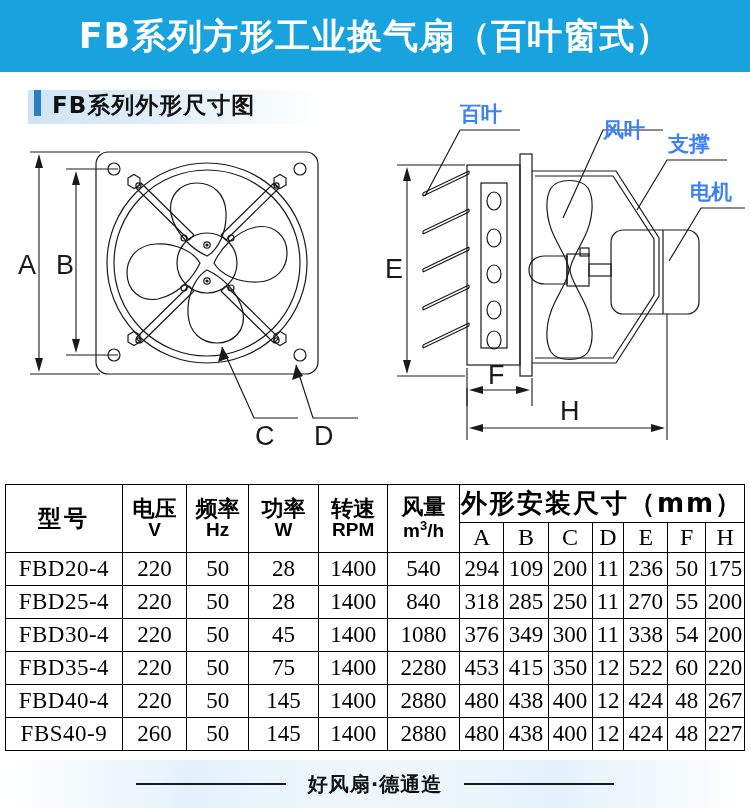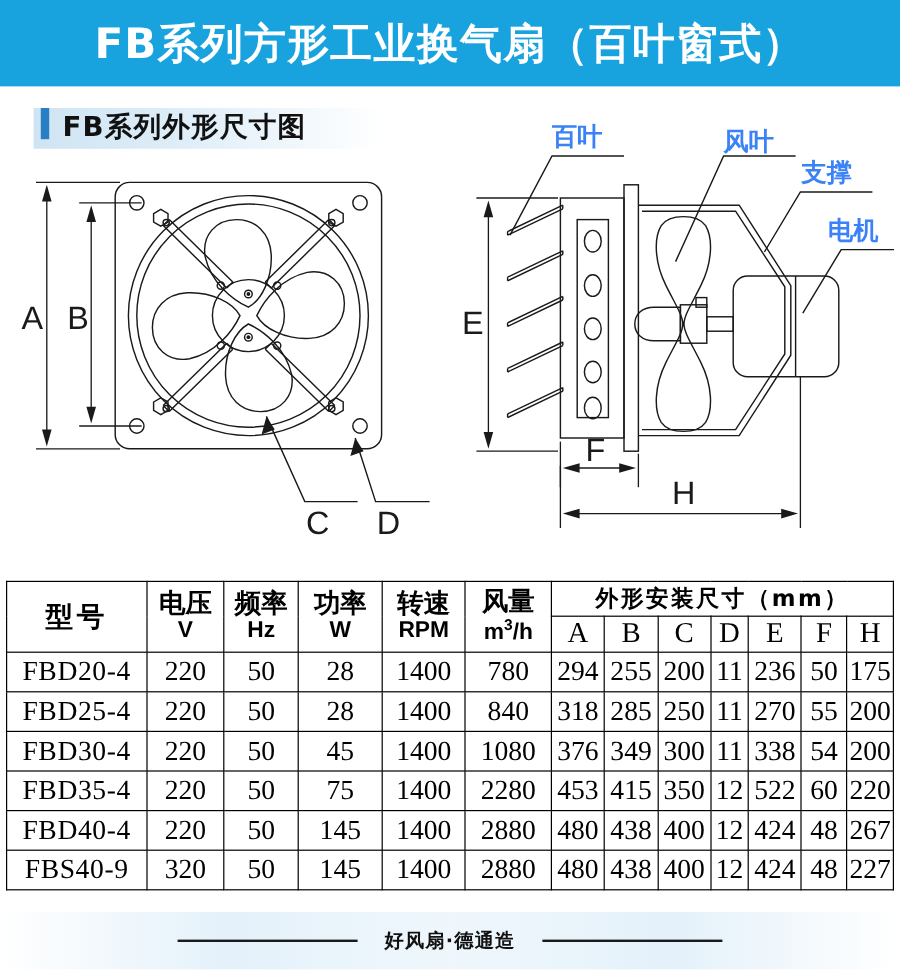--- a/index.html
+++ b/index.html
@@ -75,36 +75,36 @@
   .hdr-cn {
     font-size: 22px; font-weight: bold; line-height: 1.08;
     font-family: "DejaVu Sans", "Liberation Sans", sans-serif;
   }
   .hdr-unit {
     font-size: 19px; font-weight: bold; line-height: 1.05;
     font-family: "Liberation Sans", sans-serif;
   }
   .hdr-model { font-size: 23px; font-weight: bold;
     font-family: "DejaVu Sans", "Liberation Sans", sans-serif; letter-spacing: 3px; }
-  .hdr-group { font-size: 19px; font-weight: bold; letter-spacing: 2px;
+  .hdr-group { font-size: 26px; font-weight: bold; letter-spacing: 2px;
     font-family: "DejaVu Sans", "Liberation Sans", sans-serif; }
   .hdr-dim { font-size: 24px; font-family: "Liberation Serif", serif; }
   .spec-table td { font-size: 23px; padding: 3px 0; }
   .cell-model { font-size: 24px; letter-spacing: 0.5px; }
   .sup3 { font-size: 13px; vertical-align: super; }
 
   
   .footer {
     position: absolute; left: 0; top: 760px; width: 750px; height: 48px;
     background: linear-gradient(to right, #ffffff 0%, #e4f1fa 25%, #eff7fc 50%, #e4f1fa 75%, #ffffff 100%);
     display: flex; align-items: center; justify-content: center;
   }
   .footer-line { width: 150px; height: 2px; background: #1a1a1a; }
   .footer-text {
-    font-size: 16px; font-weight: bold; color: #111; margin: 0 22px;
+    font-size: 20px; font-weight: bold; color: #111; margin: 0 22px;
     font-family: "DejaVu Sans", "Liberation Sans", sans-serif;
     letter-spacing: 1px; white-space: nowrap;
   }
 </style>
 </head>
 <body>
 
 <div id="page">
 
   <div class="banner">
@@ -280,21 +280,21 @@
       <g fill="#1a1a1a" stroke="none">
         <polygon points="22,79 18,93 26,93"></polygon>
         <polygon points="22,286 18,272 26,272"></polygon>
         <polygon points="84,302 98,298 98,306"></polygon>
         <polygon points="145,302 131,298 131,306"></polygon>
         <polygon points="84,340 98,336 98,344"></polygon>
         <polygon points="280,340 266,336 266,344"></polygon>
       </g>
     </svg>
     <div class="cn-label" style="left:75px; top:12px;">百叶</div>
-    <div class="cn-label" style="left:218px; top:16px;">风叶</div>
+    <div class="cn-label" style="left:218px; top:28px;">风叶</div>
     <div class="cn-label" style="left:283px; top:42px;">支撑</div>
     <div class="cn-label" style="left:305px; top:90px;">电机</div>
     <div class="dim-label" style="left:0px; top:166px;">E</div>
     <div class="dim-label" style="left:103px; top:272px;">F</div>
     <div class="dim-label" style="left:175px; top:308px;">H</div>
   </div>
 
   <table class="spec-table">
     <colgroup>
       <col style="width:120px">
@@ -350,23 +350,23 @@
         <th class="hdr-dim">H</th>
       </tr>
     </thead>
     <tbody>
         <tr>
           <td class="cell-model">FBD20-4</td>
           <td>220</td>
           <td>50</td>
           <td>28</td>
           <td>1400</td>
-          <td>780</td>
+          <td>540</td>
           <td>294</td>
-          <td>255</td>
+          <td>109</td>
           <td>200</td>
           <td>11</td>
           <td>236</td>
           <td>50</td>
           <td>175</td>
         </tr>
         <tr>
           <td class="cell-model">FBD25-4</td>
           <td>220</td>
           <td>50</td>
@@ -421,21 +421,21 @@
           <td>480</td>
           <td>438</td>
           <td>400</td>
           <td>12</td>
           <td>424</td>
           <td>48</td>
           <td>267</td>
         </tr>
         <tr>
           <td class="cell-model">FBS40-9</td>
-          <td>320</td>
+          <td>260</td>
           <td>50</td>
           <td>145</td>
           <td>1400</td>
           <td>2880</td>
           <td>480</td>
           <td>438</td>
           <td>400</td>
           <td>12</td>
           <td>424</td>
           <td>48</td>

